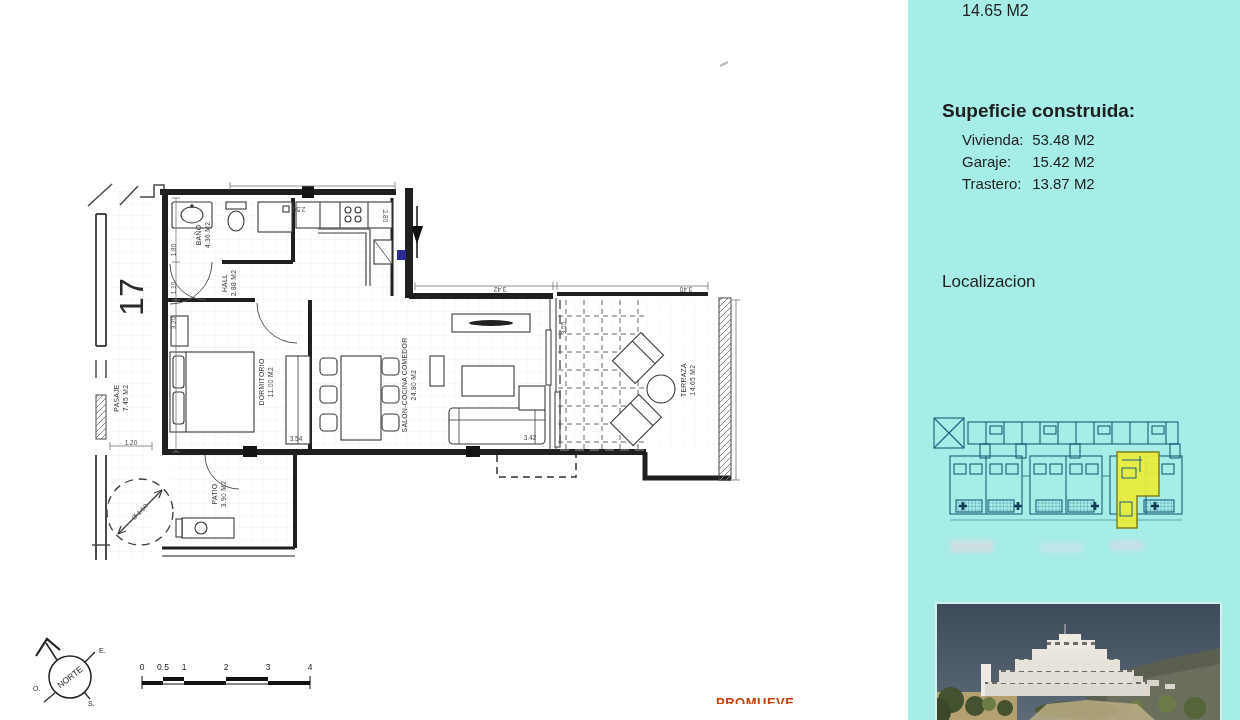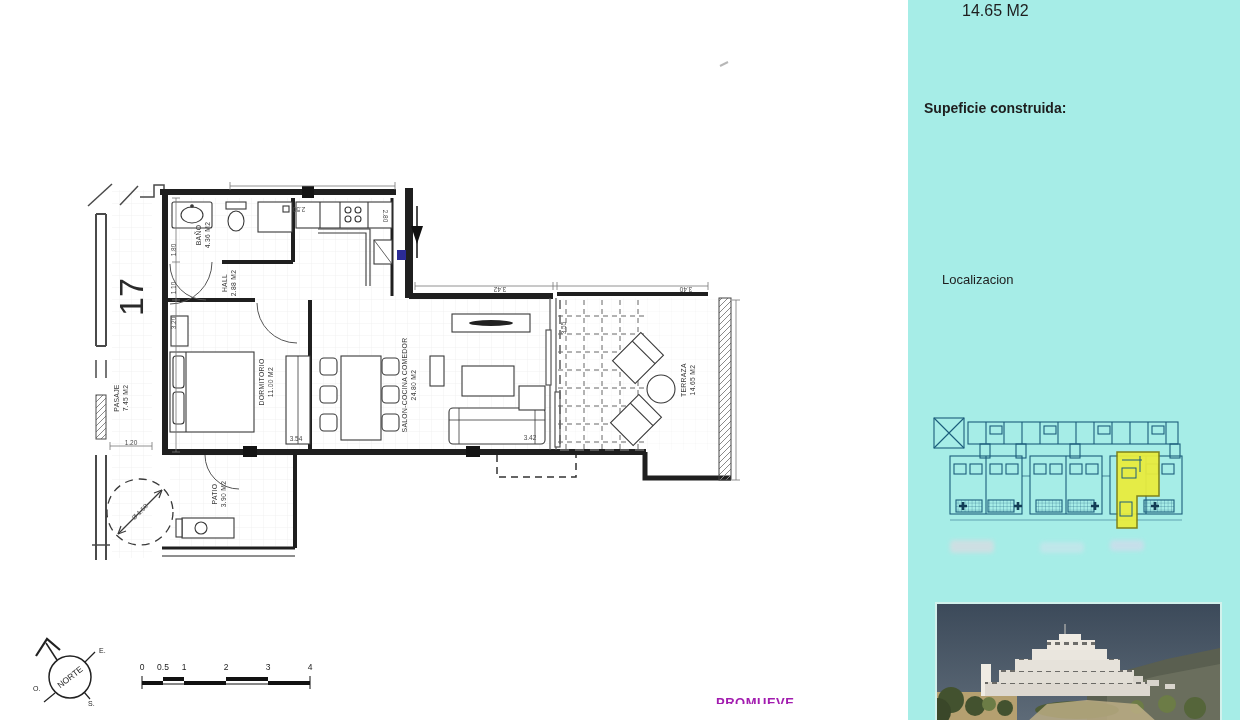--- a/index.html
+++ b/index.html
@@ -7,32 +7,32 @@
        font-family:"Liberation Sans",sans-serif;}
   #page{position:relative;width:1240px;height:720px;background:#fff;}
   
   #plan-svg{position:absolute;left:0;top:0;}
   .planlabel{fill:#3a3a3a;letter-spacing:.3px;}
   .dim{fill:#4a4a4a;}
   
   #panel{position:absolute;left:908px;top:0;width:332px;height:720px;background:#a6ede7;}
   .ptext{position:absolute;color:#1e1e1e;}
   .top-value{left:54px;top:2px;font-size:16px;}
-  .sup-title{left:16px;top:100px;font-size:14px;font-weight:700;}
+  .sup-title{left:34px;top:100px;font-size:19px;font-weight:700;}
   .sup-rows{left:54px;top:129px;font-size:15px;line-height:22px;}
   .sup-row .lab{display:inline-block;width:66px;}
-  .loc-title{left:34px;top:272px;font-size:13px;}
+  .loc-title{left:34px;top:272px;font-size:17px;}
   .loc-rows{left:56px;top:300px;font-size:15px;line-height:22px;}
   .siteplan{position:absolute;left:12px;top:416px;}
   .smudge{position:absolute;filter:blur(2px);opacity:.55;border-radius:4px;}
   .photo-wrap{position:absolute;left:27px;top:602px;width:283px;height:118px;
               border:2px solid #d2f1ec;box-sizing:content-box;}
   
   .promueve{position:absolute;left:716px;top:695px;height:9px;overflow:hidden;
-            font-size:13px;font-weight:700;letter-spacing:.5px;color:#a21caf;}
+            font-size:13px;font-weight:700;letter-spacing:.5px;color:#c2410c;}
 </style>
 </head>
 <body>
 
 <div id="page">
 
   <svg id="plan-svg" width="905" height="720" viewBox="0 0 905 720">
     <defs>
       <pattern id="grid" width="12" height="12" patternUnits="userSpaceOnUse">
         <path d="M12,0 V12 M0,12 H12" stroke="#ececec" stroke-width="1" fill="none"></path>
@@ -266,20 +266,34 @@
   </svg>
 
   <div class="promueve">PROMUEVE</div>
 
   <div id="panel">
 
     <div class="ptext top-value">14.65 M2</div>
 
     <div class="ptext sup-title">Supeficie construida:</div>
 
+    <div class="ptext sup-rows">
+      <div class="sup-row">
+        <span class="lab">Vivienda:</span>
+        <span class="val">53.48 M2</span>
+      </div>
+      <div class="sup-row">
+        <span class="lab">Garaje:</span>
+        <span class="val">15.42 M2</span>
+      </div>
+      <div class="sup-row">
+        <span class="lab">Trastero:</span>
+        <span class="val">13.87 M2</span>
+      </div>
+    </div>
 
     <div class="ptext loc-title">Localizacion</div>
 
 
     <svg class="siteplan" width="276" height="122" viewBox="0 0 276 122">
       <defs>
         <pattern id="gridB" width="3.5" height="3.5" patternUnits="userSpaceOnUse">
           <path d="M3.5,0 V3.5 M0,3.5 H3.5" stroke="#1c5d7c" stroke-width=".5" fill="none"></path>
         </pattern>
       </defs>

